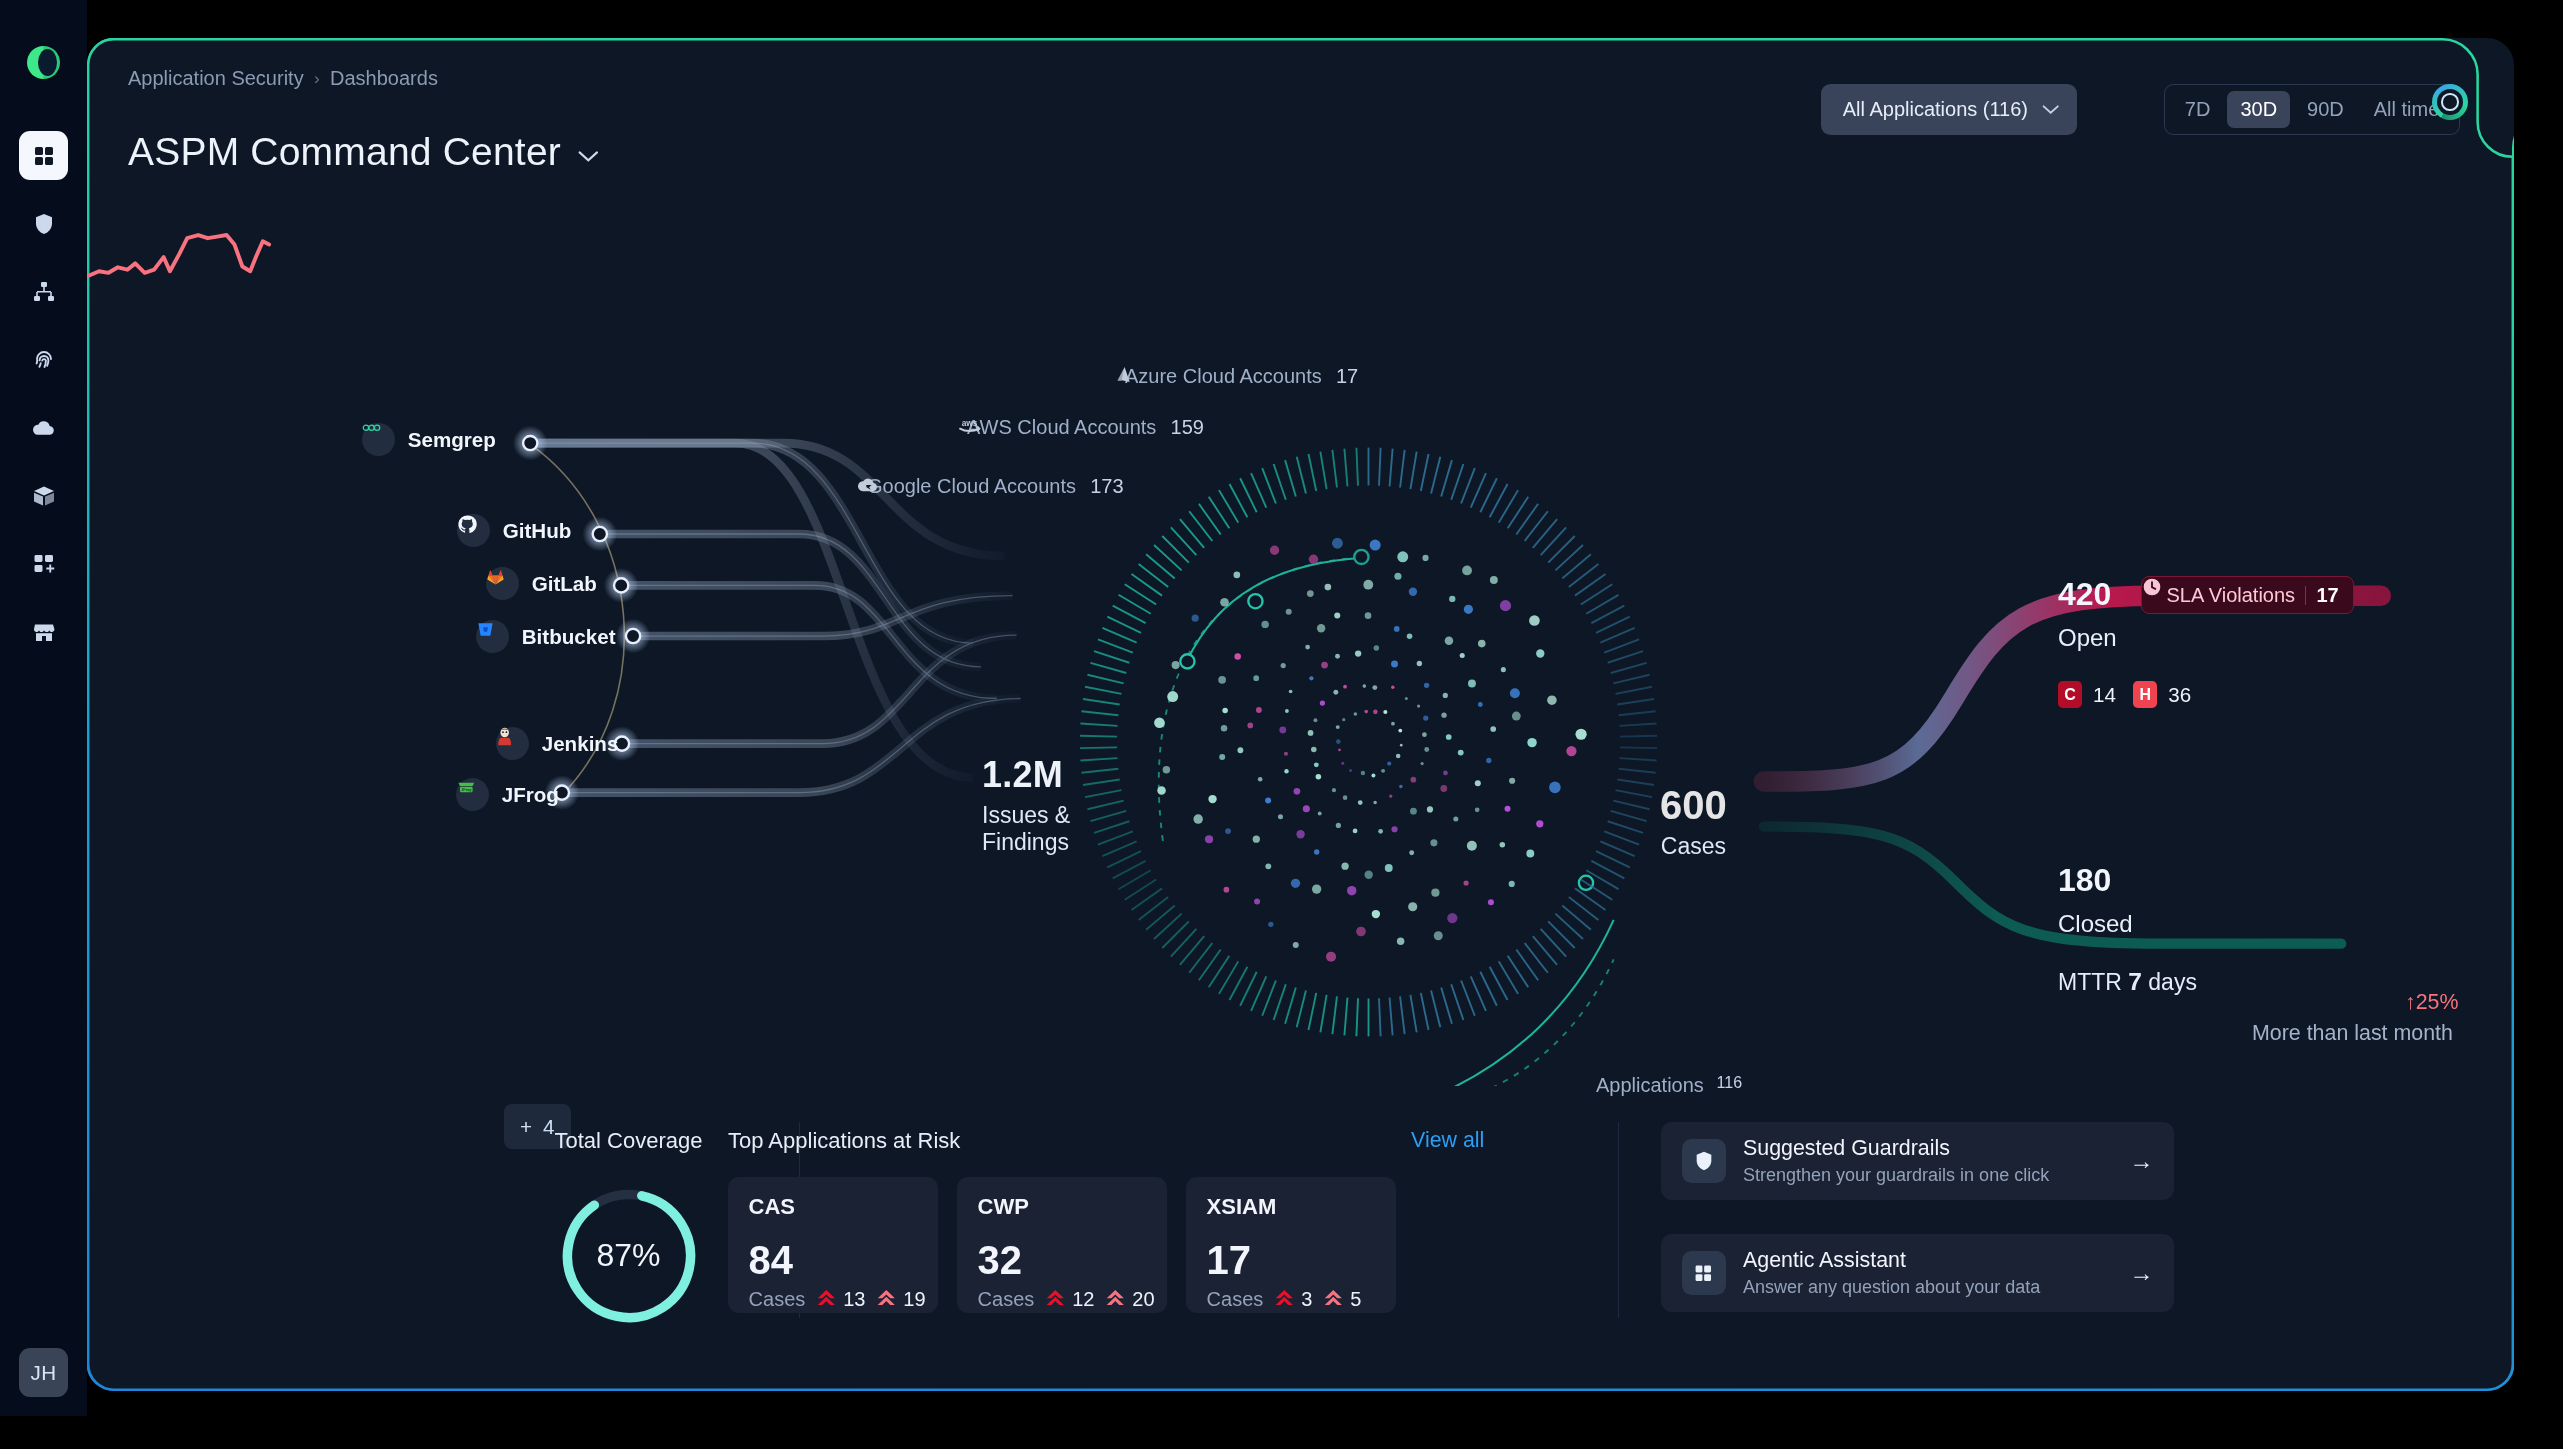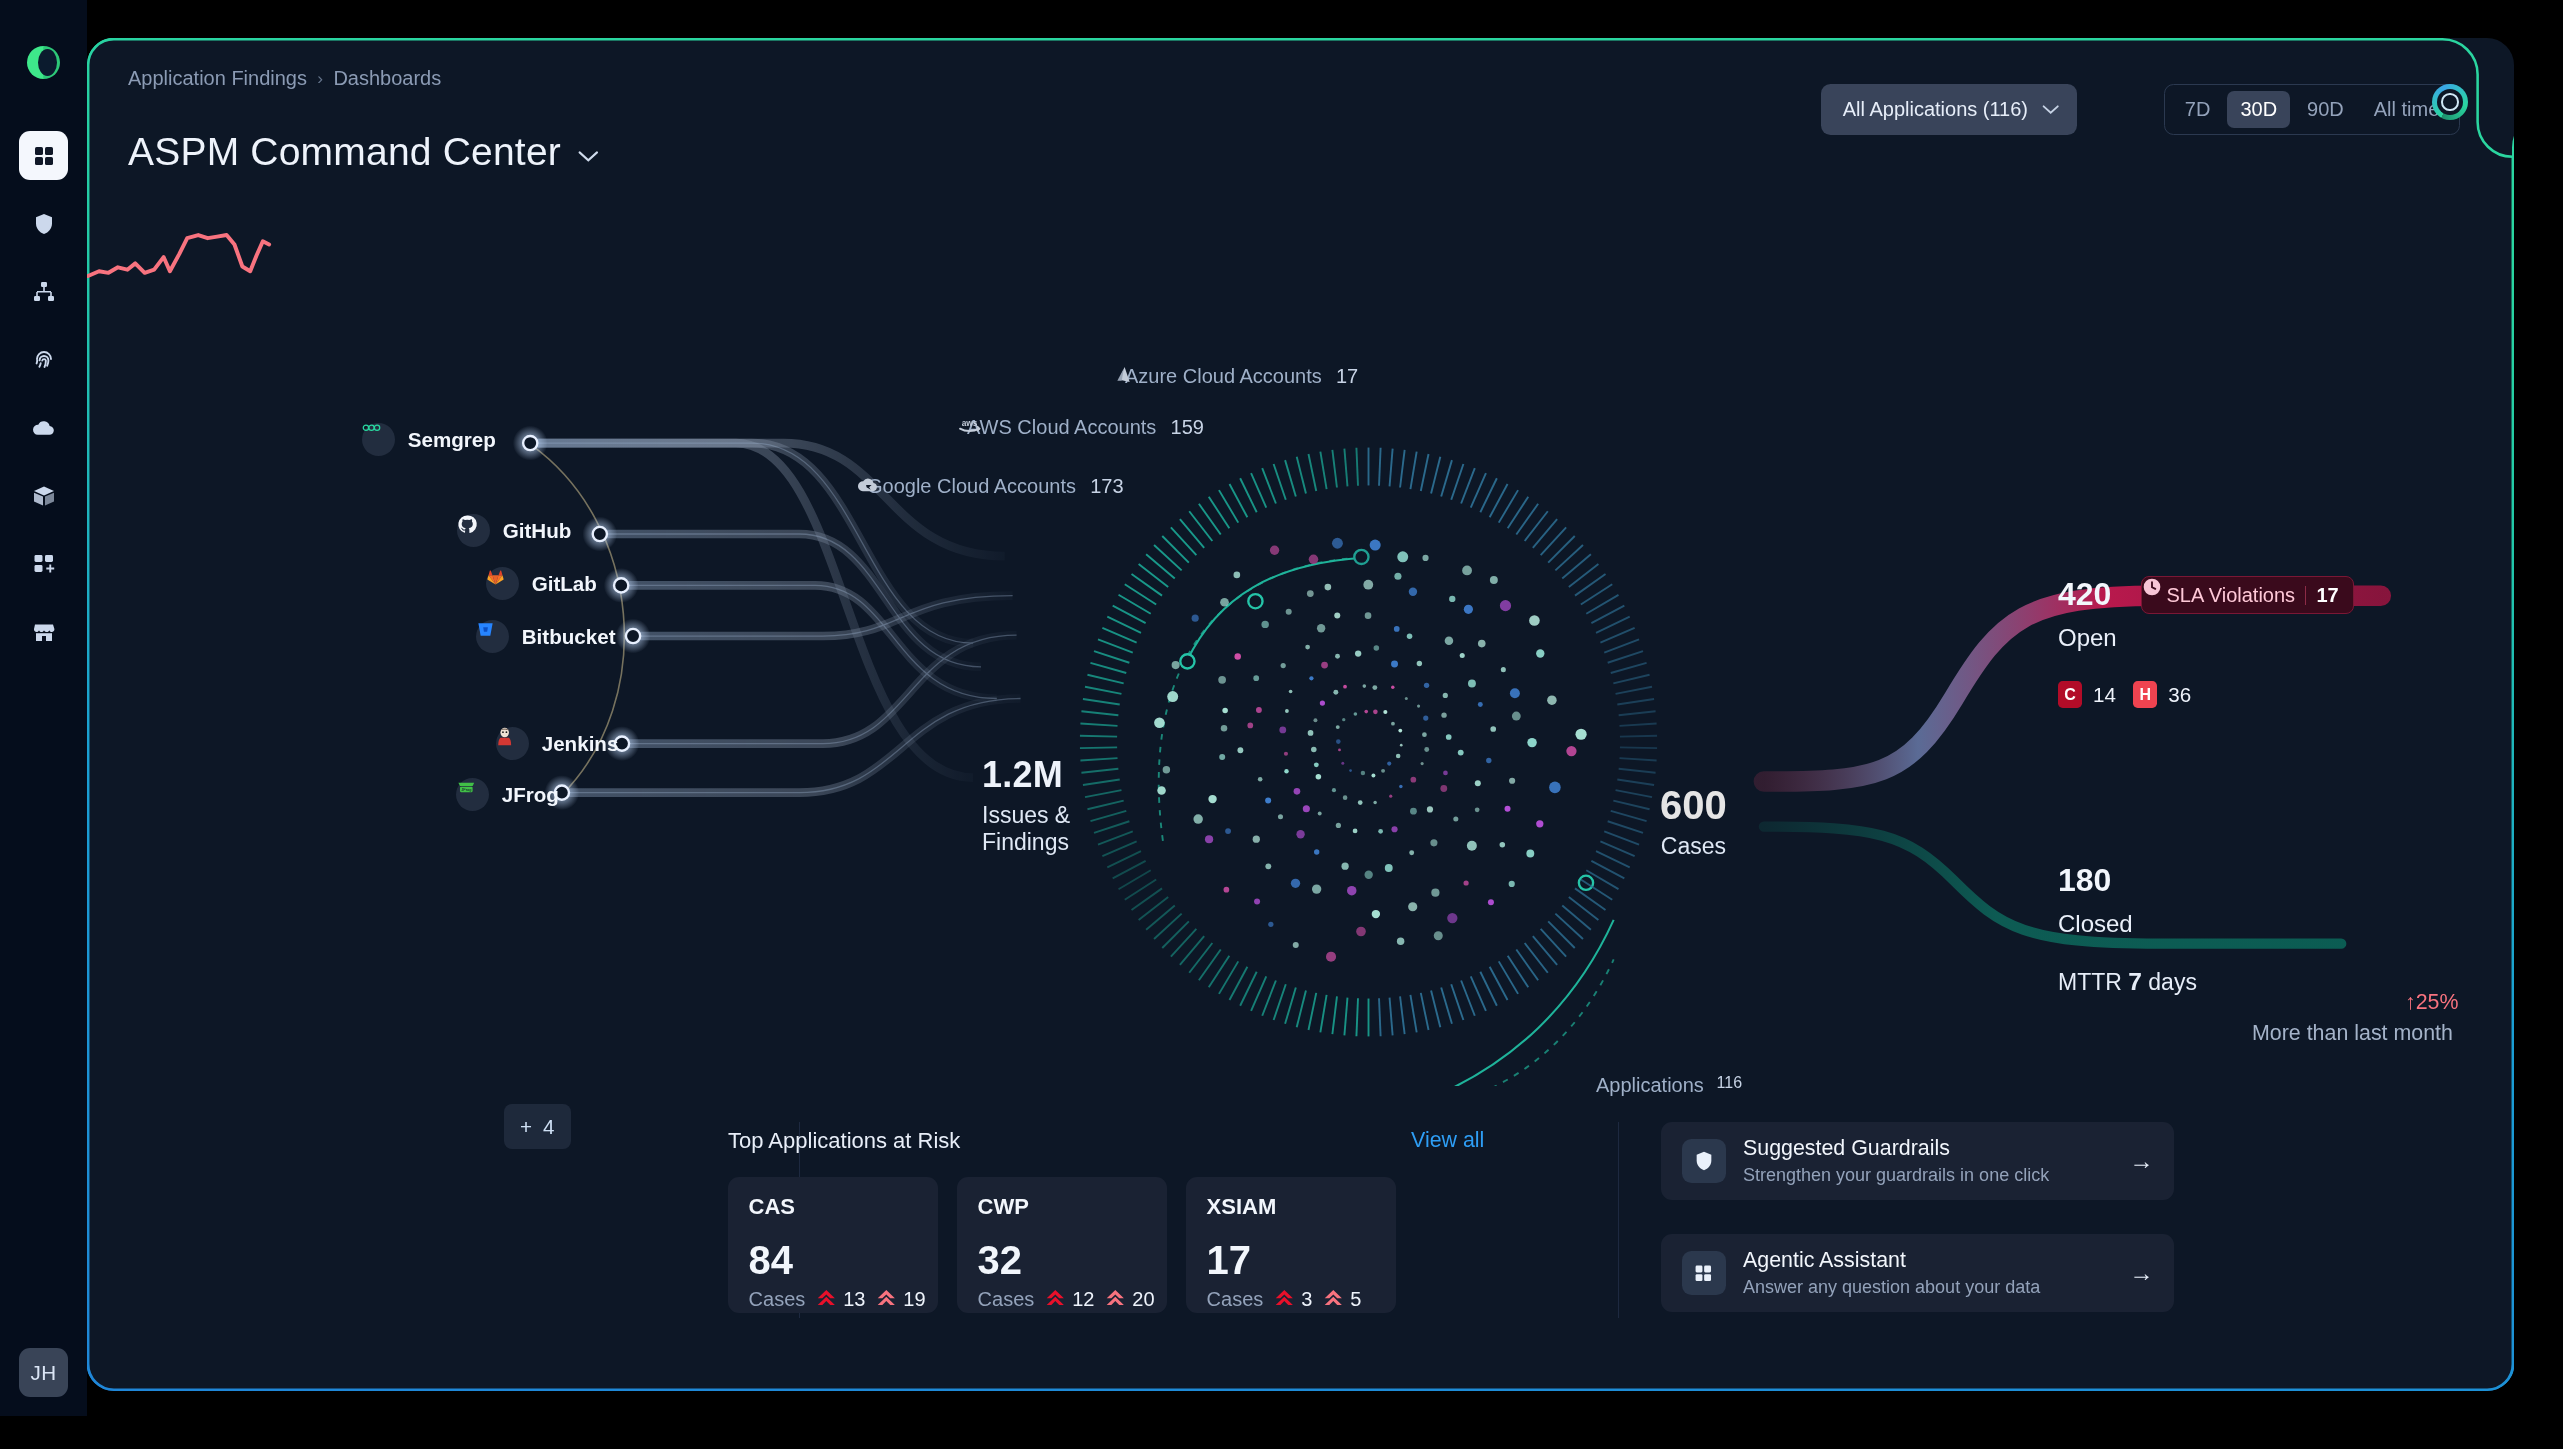--- a/index.html
+++ b/index.html
@@ -330,21 +330,21 @@
                A44 44 0 0 1 3022 106 V46 A44.5 44.5 0 0 0 2977 1.5 Z" fill="#0d1726" stroke="url(#bordGrad)" stroke-width="3.2"></path>
     </svg>
 
     <div id="logo-orb">
       <div class="inner1">
           <div class="inner2"></div>
         </div>
     </div>
 
     <div id="breadcrumb">
-      <span class="crumb">Application Findings</span>
+      <span class="crumb">Application Security</span>
       <span class="sep">›</span>
       <span class="crumb">Dashboards</span>
     </div>
 
     <div id="page-title-wrap">
       <span id="page-title">ASPM Command Center</span>
       <span id="title-chevron">
         <svg width="20.6" height="12.7" viewBox="0 0 26 16">
             <path d="M2 3l11 10L24 3" fill="none" stroke="#cfdbec" stroke-width="2.6" stroke-linecap="round"></path>
           </svg>
@@ -948,20 +948,30 @@
         <span>↑</span><span>25%</span>
       </div>
       <div id="trend-text">More than last month</div>
     </div>
 
     <div id="bottom">
 
       <div id="vdiv1"></div>
       <div id="vdiv2"></div>
 
+      <div id="coverage">
+        <div class="cap">Total Coverage</div>
+        <div id="cov-ring">
+          <svg width="146" height="146" viewBox="0 0 185 185">
+            <circle cx="92.5" cy="92.5" r="78" fill="none" stroke="#252f42" stroke-width="12"></circle>
+            <circle id="cov-arc" cx="92.5" cy="92.5" r="78" fill="none" stroke="#7ff0df" stroke-width="12" stroke-linecap="round" transform="rotate(-78 92.5 92.5)" stroke-dasharray="426.37695494520676 490.0884539600077"></circle>
+          </svg>
+          <div id="cov-pct">87%</div>
+        </div>
+      </div>
 
       <div id="apps-risk">
         <div class="cap">Top Applications at Risk</div>
       </div>
       <div id="view-all">View all</div>
 
       <div class="risk-cards">
 
         <div class="risk-card">
           <div class="nm">CAS</div>

